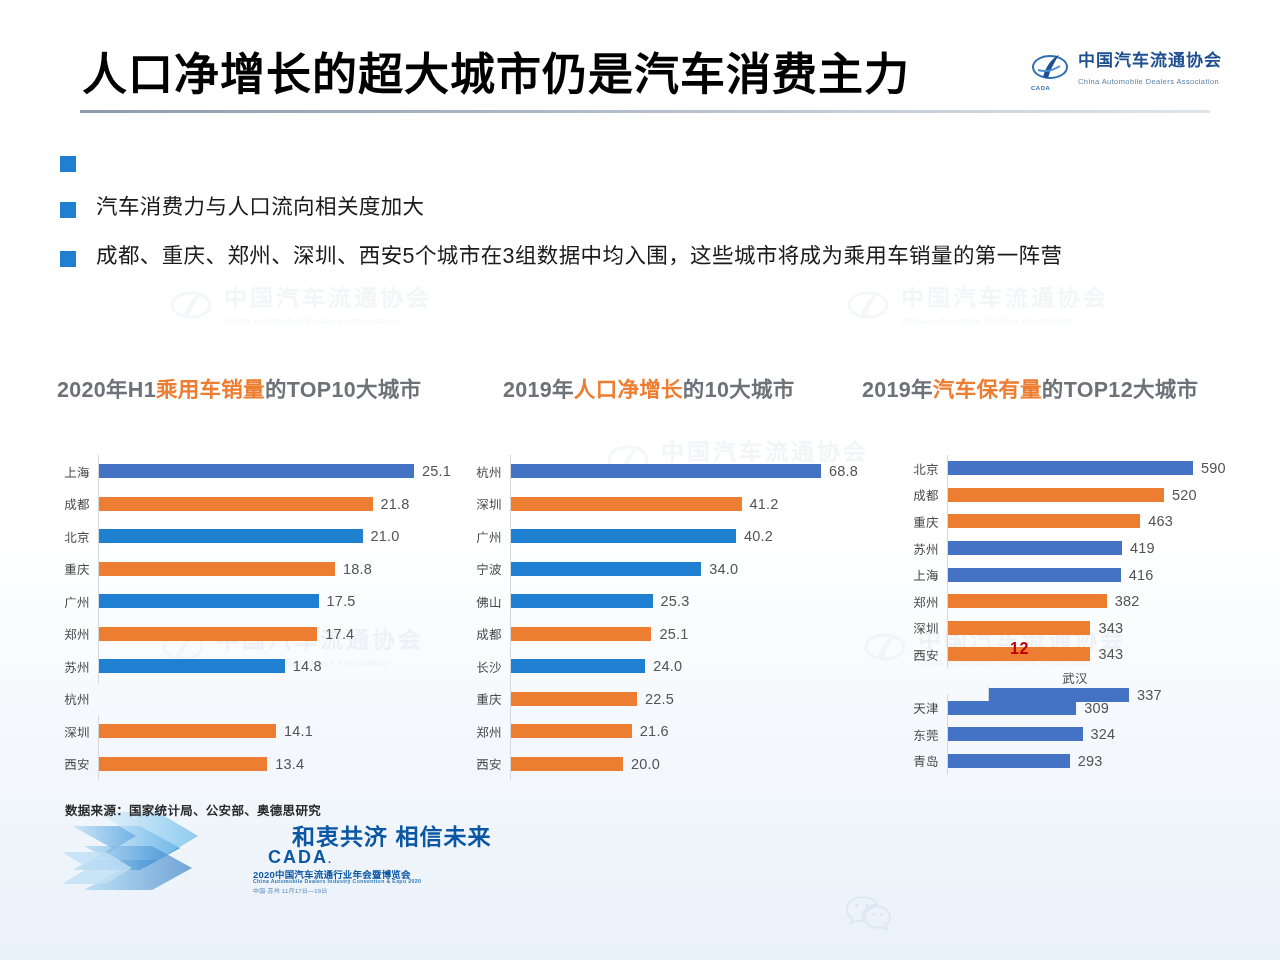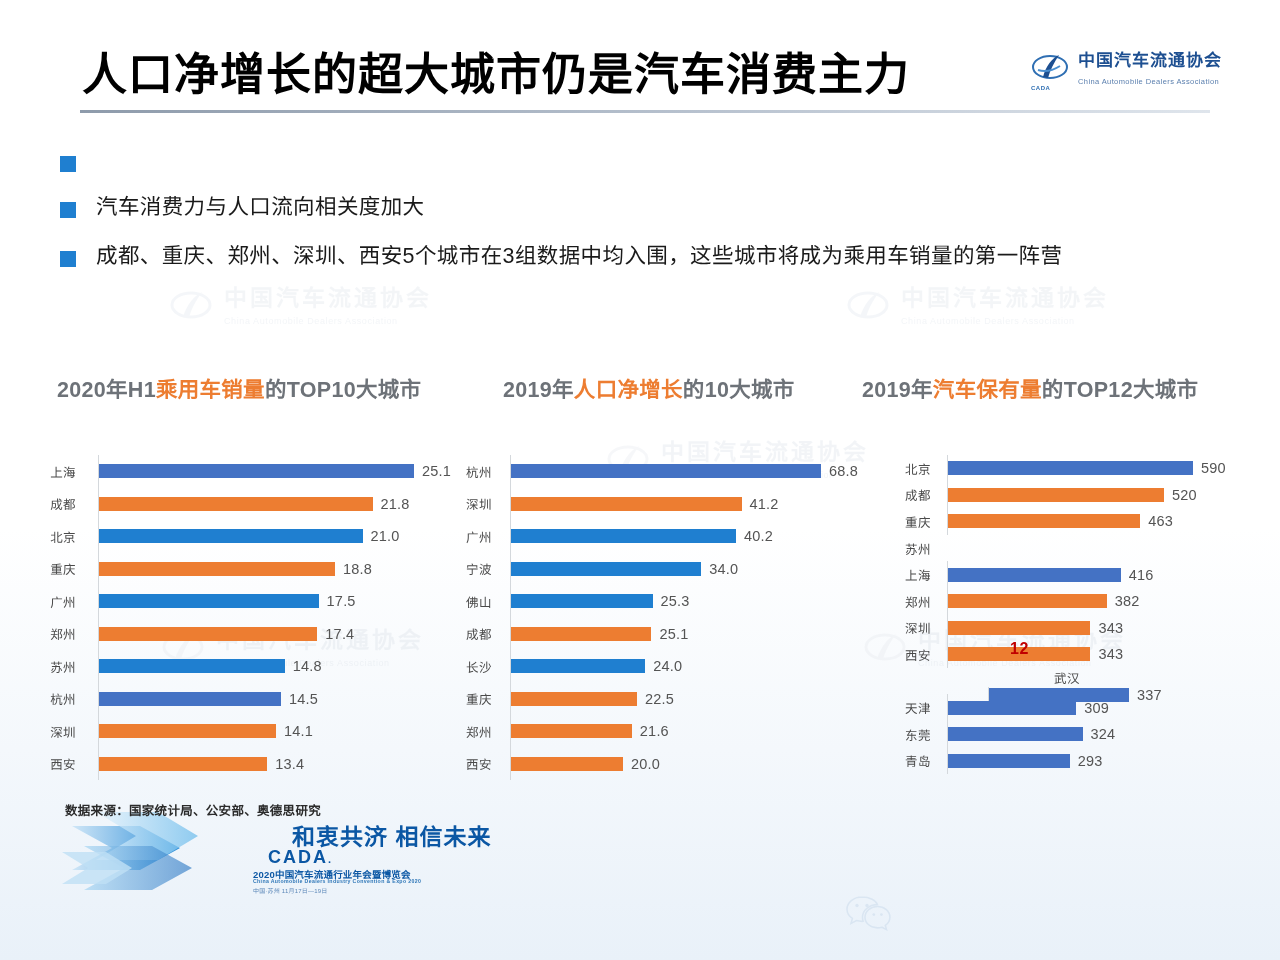--- a/index.html
+++ b/index.html
@@ -148,21 +148,21 @@
   .bar-row {
     display: flex;
     align-items: center;
     width: 100%;
   }
   .bar-cat {
     font-size: 12.5px;
     color: #4a4a4a;
     text-align: right;
     white-space: nowrap;
-    padding-right: 22px;
+    padding-right: 8px;
     letter-spacing: .4px;
     flex: 0 0 auto;
   }
   #chart-1 .bar-cat { width: 48px; }
   #chart-2 .bar-cat { width: 44px; }
   #chart-3 .bar-cat { width: 42px; }
 
   .bar-track {
     position: relative;
     flex: 1 1 auto;
@@ -439,24 +439,20 @@
         </div>
         <div class="bar-row" style="height: 32.5px;">
           <span class="bar-cat">苏州</span>
           <span class="bar-track">
             <span class="bar-fill" style="width: 185.737px; background: rgb(31, 127, 208);"></span>
             <span class="bar-val">14.8</span>
           </span>
         </div>
         <div class="bar-row" style="height: 32.5px;">
           <span class="bar-cat">杭州</span>
-          <span class="bar-track">
-            <span class="bar-fill" style="width: 181.972px; background: rgb(68, 114, 196);"></span>
-            <span class="bar-val">14.5</span>
-          </span>
         </div>
         <div class="bar-row" style="height: 32.5px;">
           <span class="bar-cat">深圳</span>
           <span class="bar-track">
             <span class="bar-fill" style="width: 176.952px; background: rgb(237, 125, 49);"></span>
             <span class="bar-val">14.1</span>
           </span>
         </div>
         <div class="bar-row" style="height: 32.5px;">
           <span class="bar-cat">西安</span>
@@ -559,20 +555,24 @@
         </div>
         <div class="bar-row" style="height: 26.6px;">
           <span class="bar-cat">重庆</span>
           <span class="bar-track">
             <span class="bar-fill" style="width: 192.263px; background: rgb(237, 125, 49);"></span>
             <span class="bar-val">463</span>
           </span>
         </div>
         <div class="bar-row" style="height: 26.6px;">
           <span class="bar-cat">苏州</span>
+          <span class="bar-track">
+            <span class="bar-fill" style="width: 173.992px; background: rgb(68, 114, 196);"></span>
+            <span class="bar-val">419</span>
+          </span>
         </div>
         <div class="bar-row" style="height: 26.6px;">
           <span class="bar-cat">上海</span>
           <span class="bar-track">
             <span class="bar-fill" style="width: 172.746px; background: rgb(68, 114, 196);"></span>
             <span class="bar-val">416</span>
           </span>
         </div>
         <div class="bar-row" style="height: 26.6px;">
           <span class="bar-cat">郑州</span>

